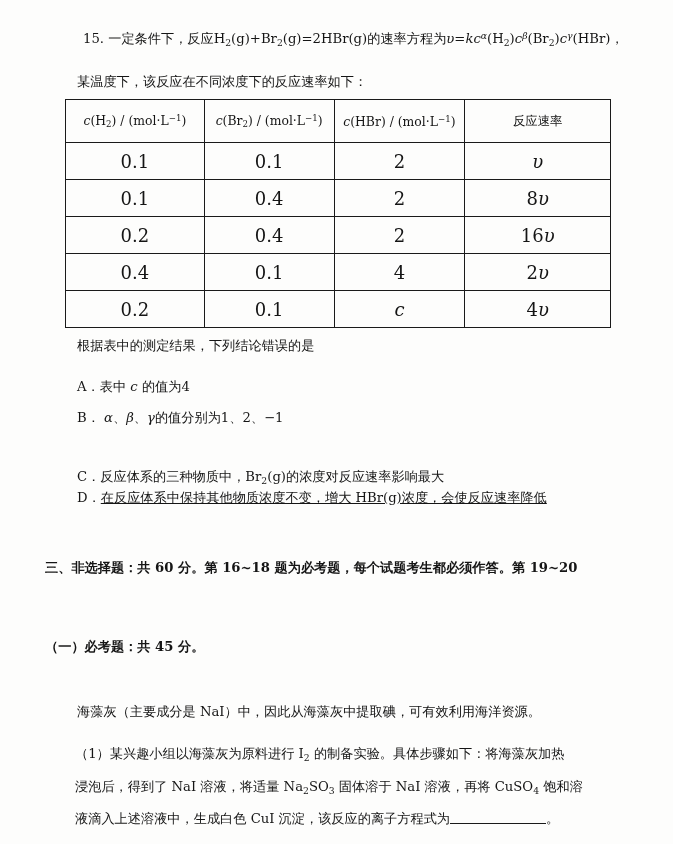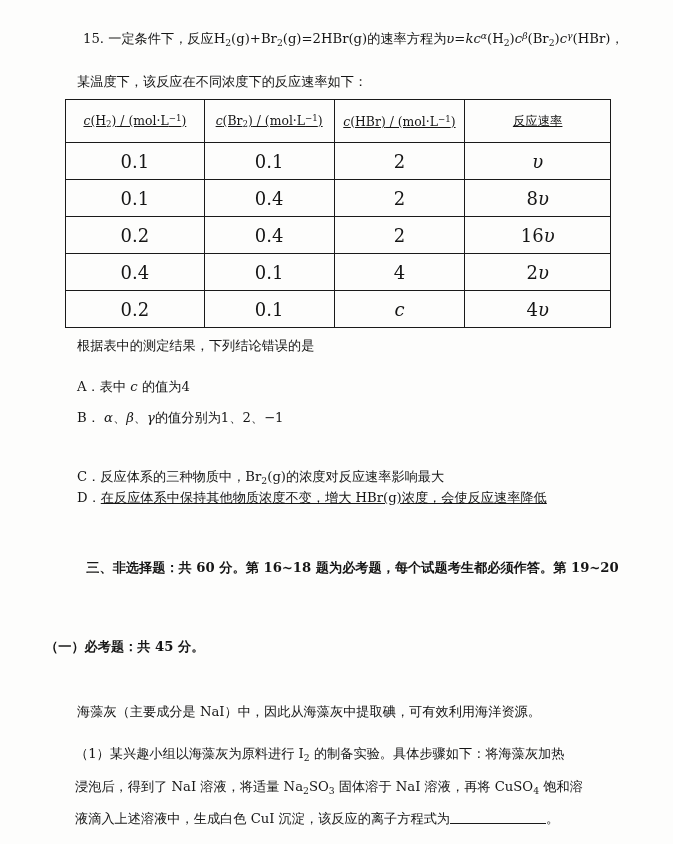--- a/index.html
+++ b/index.html
@@ -68,21 +68,21 @@
     vertical-align: middle;
     font-weight: normal;
     padding: 0;
     height: 36px;
   }
   #rate-table thead th { height: 42px; }
   #rate-table col.c1 { width: 139px; }
   #rate-table col.c2 { width: 130px; }
   #rate-table col.c3 { width: 131px; }
   #rate-table col.c4 { width: 146px; }
-  .hdr-txt { font-size: 12.4px; text-decoration: underline; }
+  .hdr-txt { font-size: 12.4px; }
   .cell-val { font-size: 18px; margin-top: 23px; }
   .vee { font-style: italic; font-family: "DejaVu Serif", serif; }
 
   
   #prompt-line {
     left: 77px;
     top: 336px;
     width: 580px;
   }
   .option {
@@ -98,21 +98,20 @@
   #opt-d { top: 488px; text-decoration: underline; }
   .opt-label { display: inline-block; min-width: 20px; }
 
   
   #sec3-l1 {
     left: 45px;
     top: 558px;
     width: 615px;
     font-weight: bold;
     font-size: 13.2px;
-    text-align: center;
   }
   #sec3-l2 {
     left: 77px;
     top: 596px;
     width: 580px;
     font-weight: bold;
     font-size: 13.2px;
   }
   #sec3-sub {
     left: 45px;

